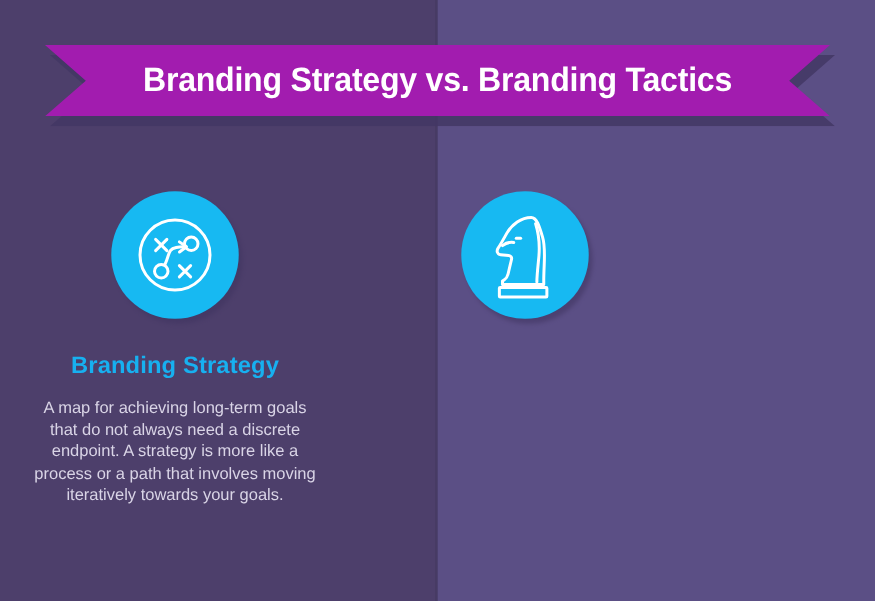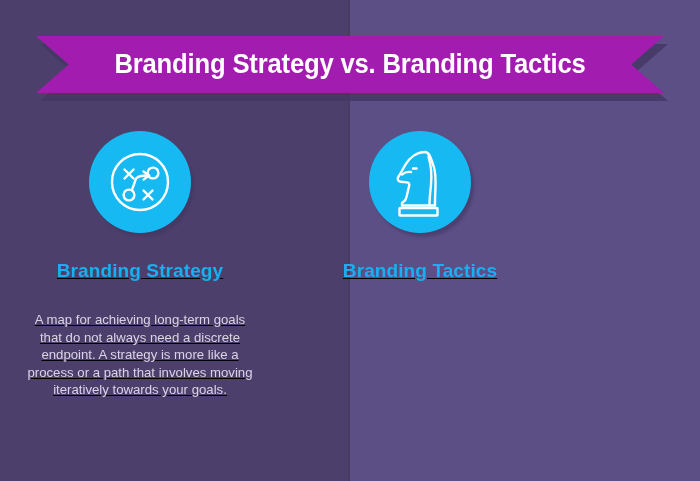--- a/index.html
+++ b/index.html
@@ -82,25 +82,24 @@
     font-weight: bold;
     letter-spacing: -0.2px;
     white-space: nowrap;
     font-family: "Liberation Sans Narrow", "Liberation Sans", sans-serif;
     transform: scaleX(0.95);
   }
 
   
   .columns {
     position: absolute;
-    top: 108px;
+    top: 130px;
     left: 0;
     width: 560px;
     display: flex;
-    text-decoration: underline;
   }
   .column {
     width: 350px;
     display: flex;
     flex-direction: column;
     align-items: center;
   }
 
   
   .icon-circle-holder {
@@ -138,21 +137,21 @@
   
   .col-heading {
     margin-top: 40px;
     color: #17b0f0;
     font-size: 19px;
     font-weight: bold;
     font-family: "Liberation Sans Narrow", "Liberation Sans", sans-serif;
     letter-spacing: .1px;
   }
   .col-body {
-    margin-top: 29px;
+    margin-top: 13px;
     width: 230px;
     text-align: center;
     color: #d9d4e6;
     font-size: 13.2px;
     line-height: 17.6px;
   }
   .column.right .col-body {
     width: 248px;
     color: #ded9ea;
   }
@@ -216,17 +215,16 @@
             <path d="M41.5 11 C44 19, 45 28.5, 44 38.5 C43.3 45.5, 42.5 52.5, 42.5 57.5"></path>
 
             <path d="M15 28.5 C17.5 26.5, 21 25.5, 24 26"></path>
 
             <line x1="26" y1="22.5" x2="29.5" y2="22.5"></line>
 
             <rect x="12.5" y="62" width="38" height="7.5" rx="0.6"></rect>
           </svg>
         </div>
       </div>
-      <div class="col-heading">Branding Tactics</div>
     </div>
 
   </div>
 </div>
 
 </body></html>

